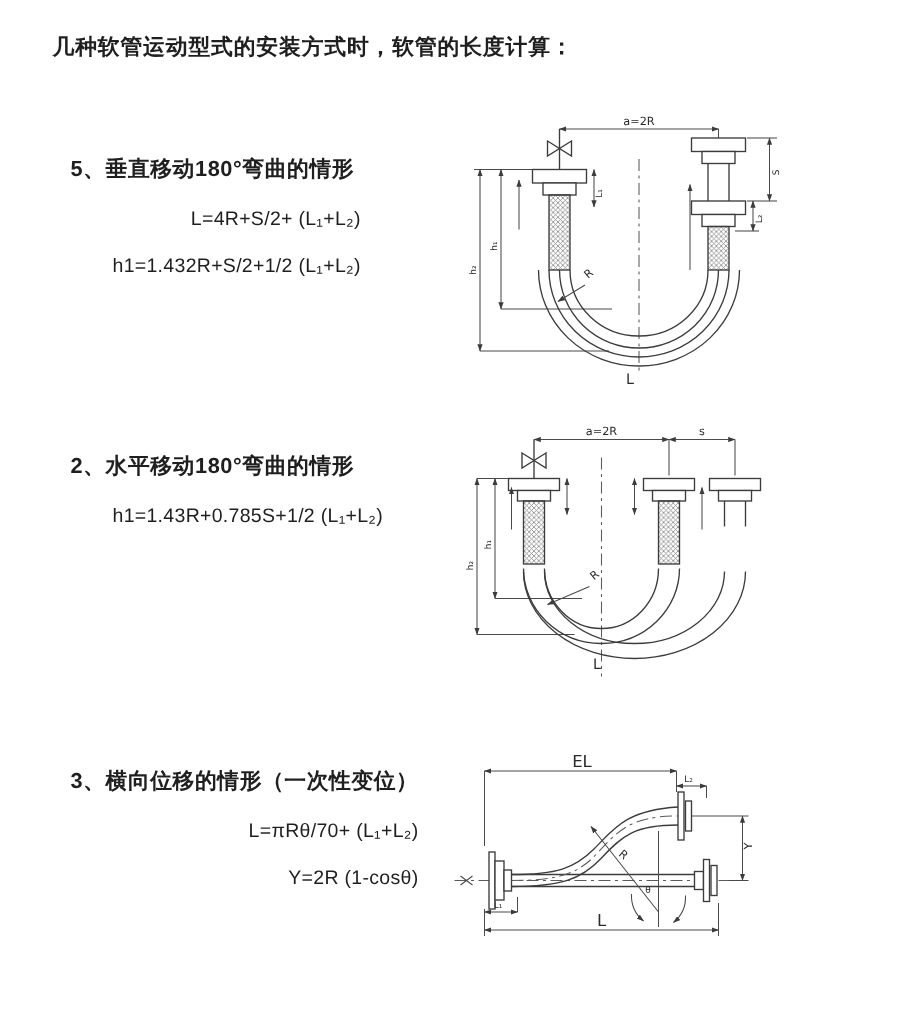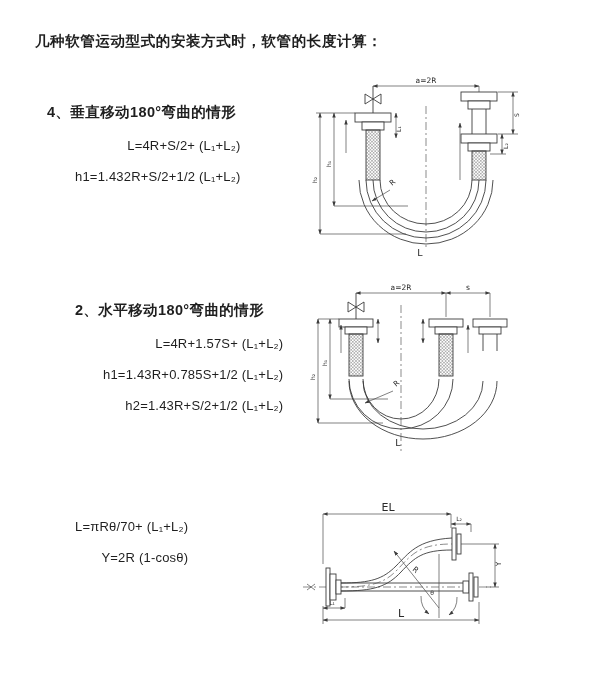--- a/index.html
+++ b/index.html
@@ -1,58 +1,57 @@
 <!DOCTYPE html>
 <html><head>
 <meta charset="utf-8">
 <style>
   html,body{margin:0;padding:0;}
   body{
     width:600px;height:675px;position:relative;background:#ffffff;
     font-family:"Liberation Sans","DejaVu Sans",sans-serif;color:#1f1f1f;overflow:hidden;
   }
-  .title{position:absolute;left:35px;top:32px;font-size:14.5px;font-weight:700;letter-spacing:.6px;}
+  .title{position:absolute;left:35px;top:22px;font-size:14.5px;font-weight:700;letter-spacing:.6px;}
   .section{position:absolute;left:47px;}
-  .sec1{top:103px;} .sec2{top:301px;margin-left:28px;} .sec3{top:511px;}
+  .sec1{top:103px;} .sec2{top:301px;} .sec3{top:511px;}
   .section h2{margin:0 0 8px 0;font-size:14.5px;font-weight:700;letter-spacing:.4px;}
   .formulas{margin-left:28px;}
   .formula{font-size:13px;line-height:31px;white-space:nowrap;letter-spacing:.2px;text-align:right;}
   svg{position:absolute;overflow:visible;}
   .d1{left:308px;top:68px;} .d2{left:308px;top:281px;} .d3{left:293px;top:498px;}
   .ln{stroke:#3c3c3c;stroke-width:0.9;fill:none;}
   .thin{stroke:#4a4a4a;stroke-width:0.7;fill:none;}
   .cl{stroke:#5a5a5a;stroke-width:0.7;fill:none;stroke-dasharray:8 3 2 3;}
   .fit{fill:#ffffff;stroke:#3c3c3c;stroke-width:0.9;}
   .braid{fill:url(#braidpat);stroke:#3c3c3c;stroke-width:0.9;}
   .lbl{fill:#2a2a2a;font-family:"DejaVu Sans",sans-serif;}
   .f6{font-size:6px;} .f7{font-size:7.5px;} .f9{font-size:9.5px;} .f10{font-size:11px;}
 </style>
 </head>
 <body>
 
 <div class="title">几种软管运动型式的安装方式时，软管的长度计算：</div>
 
 <div class="section sec1">
-  <h2>4、垂直移动180°弯曲的情形</h2>
+  <h2>5、垂直移动180°弯曲的情形</h2>
   <div class="formulas">
     <div class="formula">L=4R+S/2+ (L₁+L₂)</div>
     <div class="formula">h1=1.432R+S/2+1/2 (L₁+L₂)</div>
   </div>
 </div>
 
 <div class="section sec2">
   <h2>2、水平移动180°弯曲的情形</h2>
   <div class="formulas">
-    <div class="formula">L=4R+1.57S+ (L₁+L₂)</div>
     <div class="formula">h1=1.43R+0.785S+1/2 (L₁+L₂)</div>
-    <div class="formula">h2=1.43R+S/2+1/2 (L₁+L₂)</div>
   </div>
 </div>
 
 <div class="section sec3">
+  <h2>3、横向位移的情形（一次性变位）</h2>
   <div class="formulas">
     <div class="formula">L=πRθ/70+ (L₁+L₂)</div>
     <div class="formula">Y=2R (1-cosθ)</div>
   </div>
 </div>
 
 <svg width="0" height="0">
   <defs>
     <marker id="arr" orient="auto-start-reverse" markerWidth="7" markerHeight="5" refX="6.5" refY="2.5">
       <path d="M0,0 L7,2.5 L0,5 Z" fill="#3c3c3c"></path>

